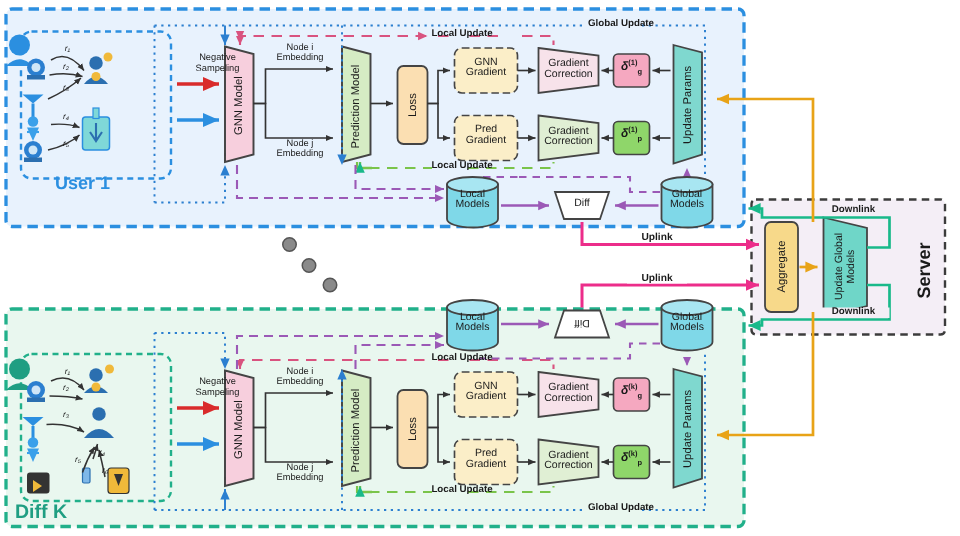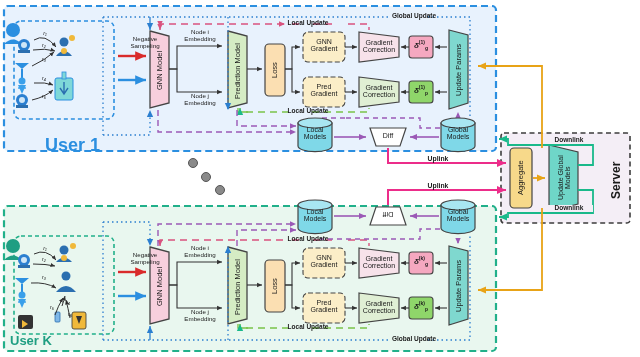--- a/index.html
+++ b/index.html
@@ -257,21 +257,21 @@
     <path d="M542 208 L542 290 L478 290" stroke="#e8a317" stroke-width="1.8" fill="none" marker-end="url(#ar-yel)"></path>
   </g>
 
   <g>
     <circle cx="193" cy="163" r="4.5" fill="#8a8a8a" stroke="#555" stroke-width="1"></circle>
     <circle cx="206" cy="177" r="4.5" fill="#8a8a8a" stroke="#555" stroke-width="1"></circle>
     <circle cx="220" cy="190" r="4.5" fill="#8a8a8a" stroke="#555" stroke-width="1"></circle>
   </g>
 </svg>
 
-<div class="lbl" style="left:10px;top:136px;width:90px;font-size:18px;font-weight:bold;color:#2b8fe0;text-align:right;">User 1</div>
+<div class="lbl" style="left:10px;top:116px;width:90px;font-size:12px;font-weight:bold;color:#2b8fe0;text-align:center;">User 1</div>
 <div class="lbl" style="left:115px;top:36px;width:60px;font-size:6.2px;">Negative
 Sampeling</div>
 <div class="lbl vert180" style="left:151px;top:43px;width:17px;height:55px;font-size:7.5px;display:flex;align-items:center;justify-content:center;">GNN Model</div>
 <div class="lbl vert180" style="left:229px;top:38px;width:17px;height:66px;font-size:7.5px;display:flex;align-items:center;justify-content:center;">Prediction Model</div>
 <div class="lbl" style="left:177px;top:29px;width:46px;font-size:6.2px;">Node i
 Embedding</div>
 <div class="lbl" style="left:177px;top:93px;width:46px;font-size:6.2px;">Node j
 Embedding</div>
 <div class="lbl vert180" style="left:266px;top:48px;width:18px;height:44px;font-size:7.5px;display:flex;align-items:center;justify-content:center;">Loss</div>
 <div class="lbl" style="left:303px;top:38px;width:42px;font-size:7px;">GNN
@@ -287,21 +287,21 @@
 <div class="lbl vert180" style="left:450px;top:40px;width:17px;height:60px;font-size:7.5px;display:flex;align-items:center;justify-content:center;">Update Params</div>
 <div class="lbl" style="left:285px;top:20px;width:46px;font-size:6.5px;font-weight:bold;">Local Update</div>
 <div class="lbl" style="left:285px;top:108px;width:46px;font-size:6.5px;font-weight:bold;">Local Update</div>
 <div class="lbl" style="left:388px;top:13px;width:52px;font-size:6.5px;font-weight:bold;">Global Update</div>
 <div class="lbl" style="left:298px;top:126px;width:34px;font-size:7px;">Local
 Models</div>
 <div class="lbl" style="left:441px;top:126px;width:34px;font-size:7px;">Global
 Models</div>
 <div class="lbl" style="left:372px;top:132px;width:32px;font-size:7px;">Diff</div>
 
-<div class="lbl" style="left:10px;top:334px;width:90px;font-size:13px;font-weight:bold;color:#1f9e82;text-align:left;">User K</div>
+<div class="lbl" style="left:10px;top:334px;width:90px;font-size:13px;font-weight:bold;color:#1f9e82;text-align:left;">Diff K</div>
 <div class="lbl" style="left:115px;top:252px;width:60px;font-size:6.2px;">Negative
 Sampeling</div>
 <div class="lbl vert180" style="left:151px;top:259px;width:17px;height:55px;font-size:7.5px;display:flex;align-items:center;justify-content:center;">GNN Model</div>
 <div class="lbl vert180" style="left:229px;top:254px;width:17px;height:66px;font-size:7.5px;display:flex;align-items:center;justify-content:center;">Prediction Model</div>
 <div class="lbl" style="left:177px;top:245px;width:46px;font-size:6.2px;">Node i
 Embedding</div>
 <div class="lbl" style="left:177px;top:309px;width:46px;font-size:6.2px;">Node j
 Embedding</div>
 <div class="lbl vert180" style="left:266px;top:264px;width:18px;height:44px;font-size:7.5px;display:flex;align-items:center;justify-content:center;">Loss</div>
 <div class="lbl" style="left:303px;top:254px;width:42px;font-size:7px;">GNN

